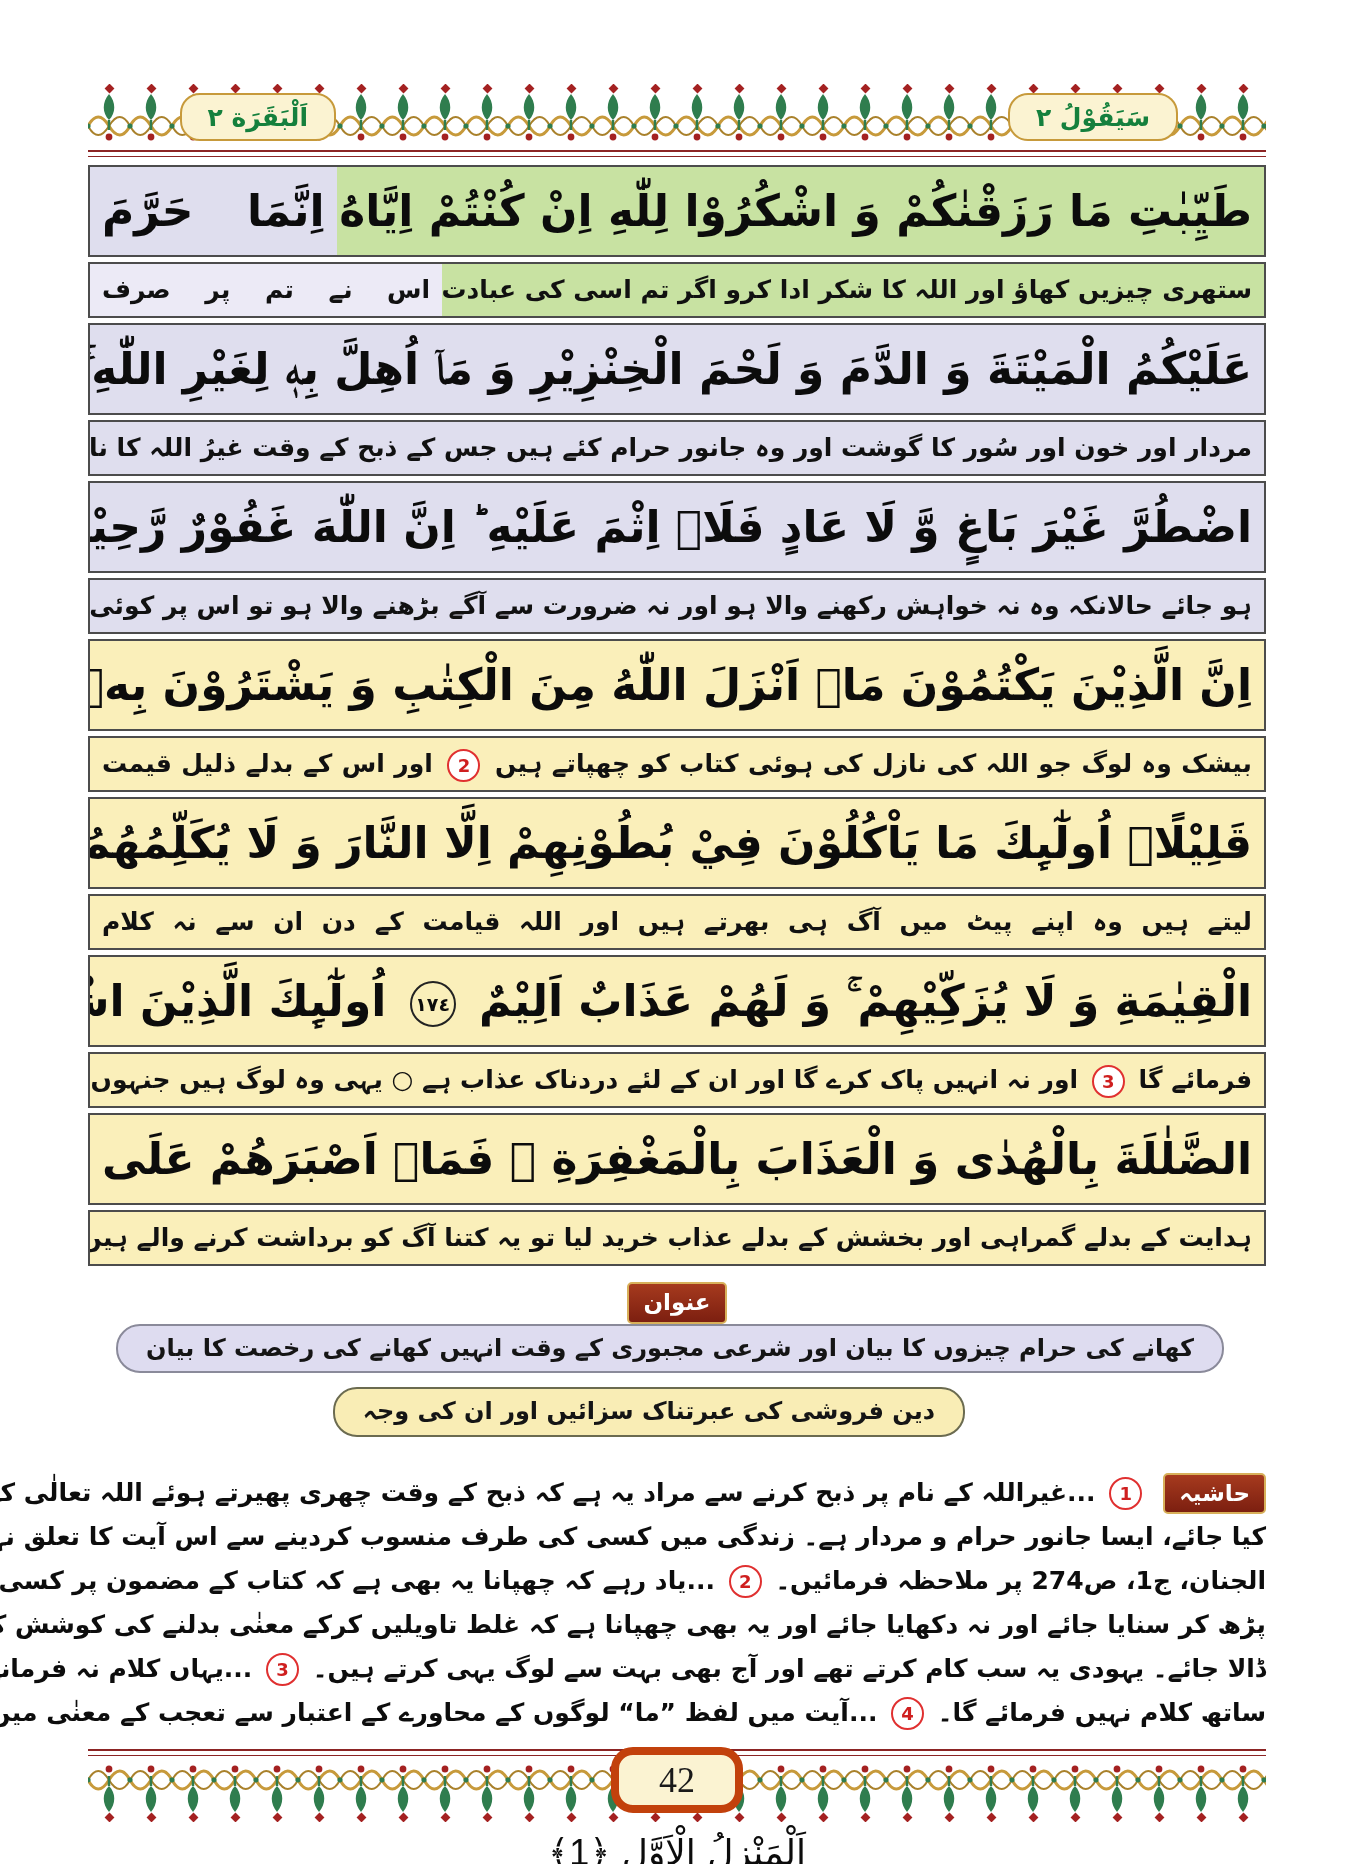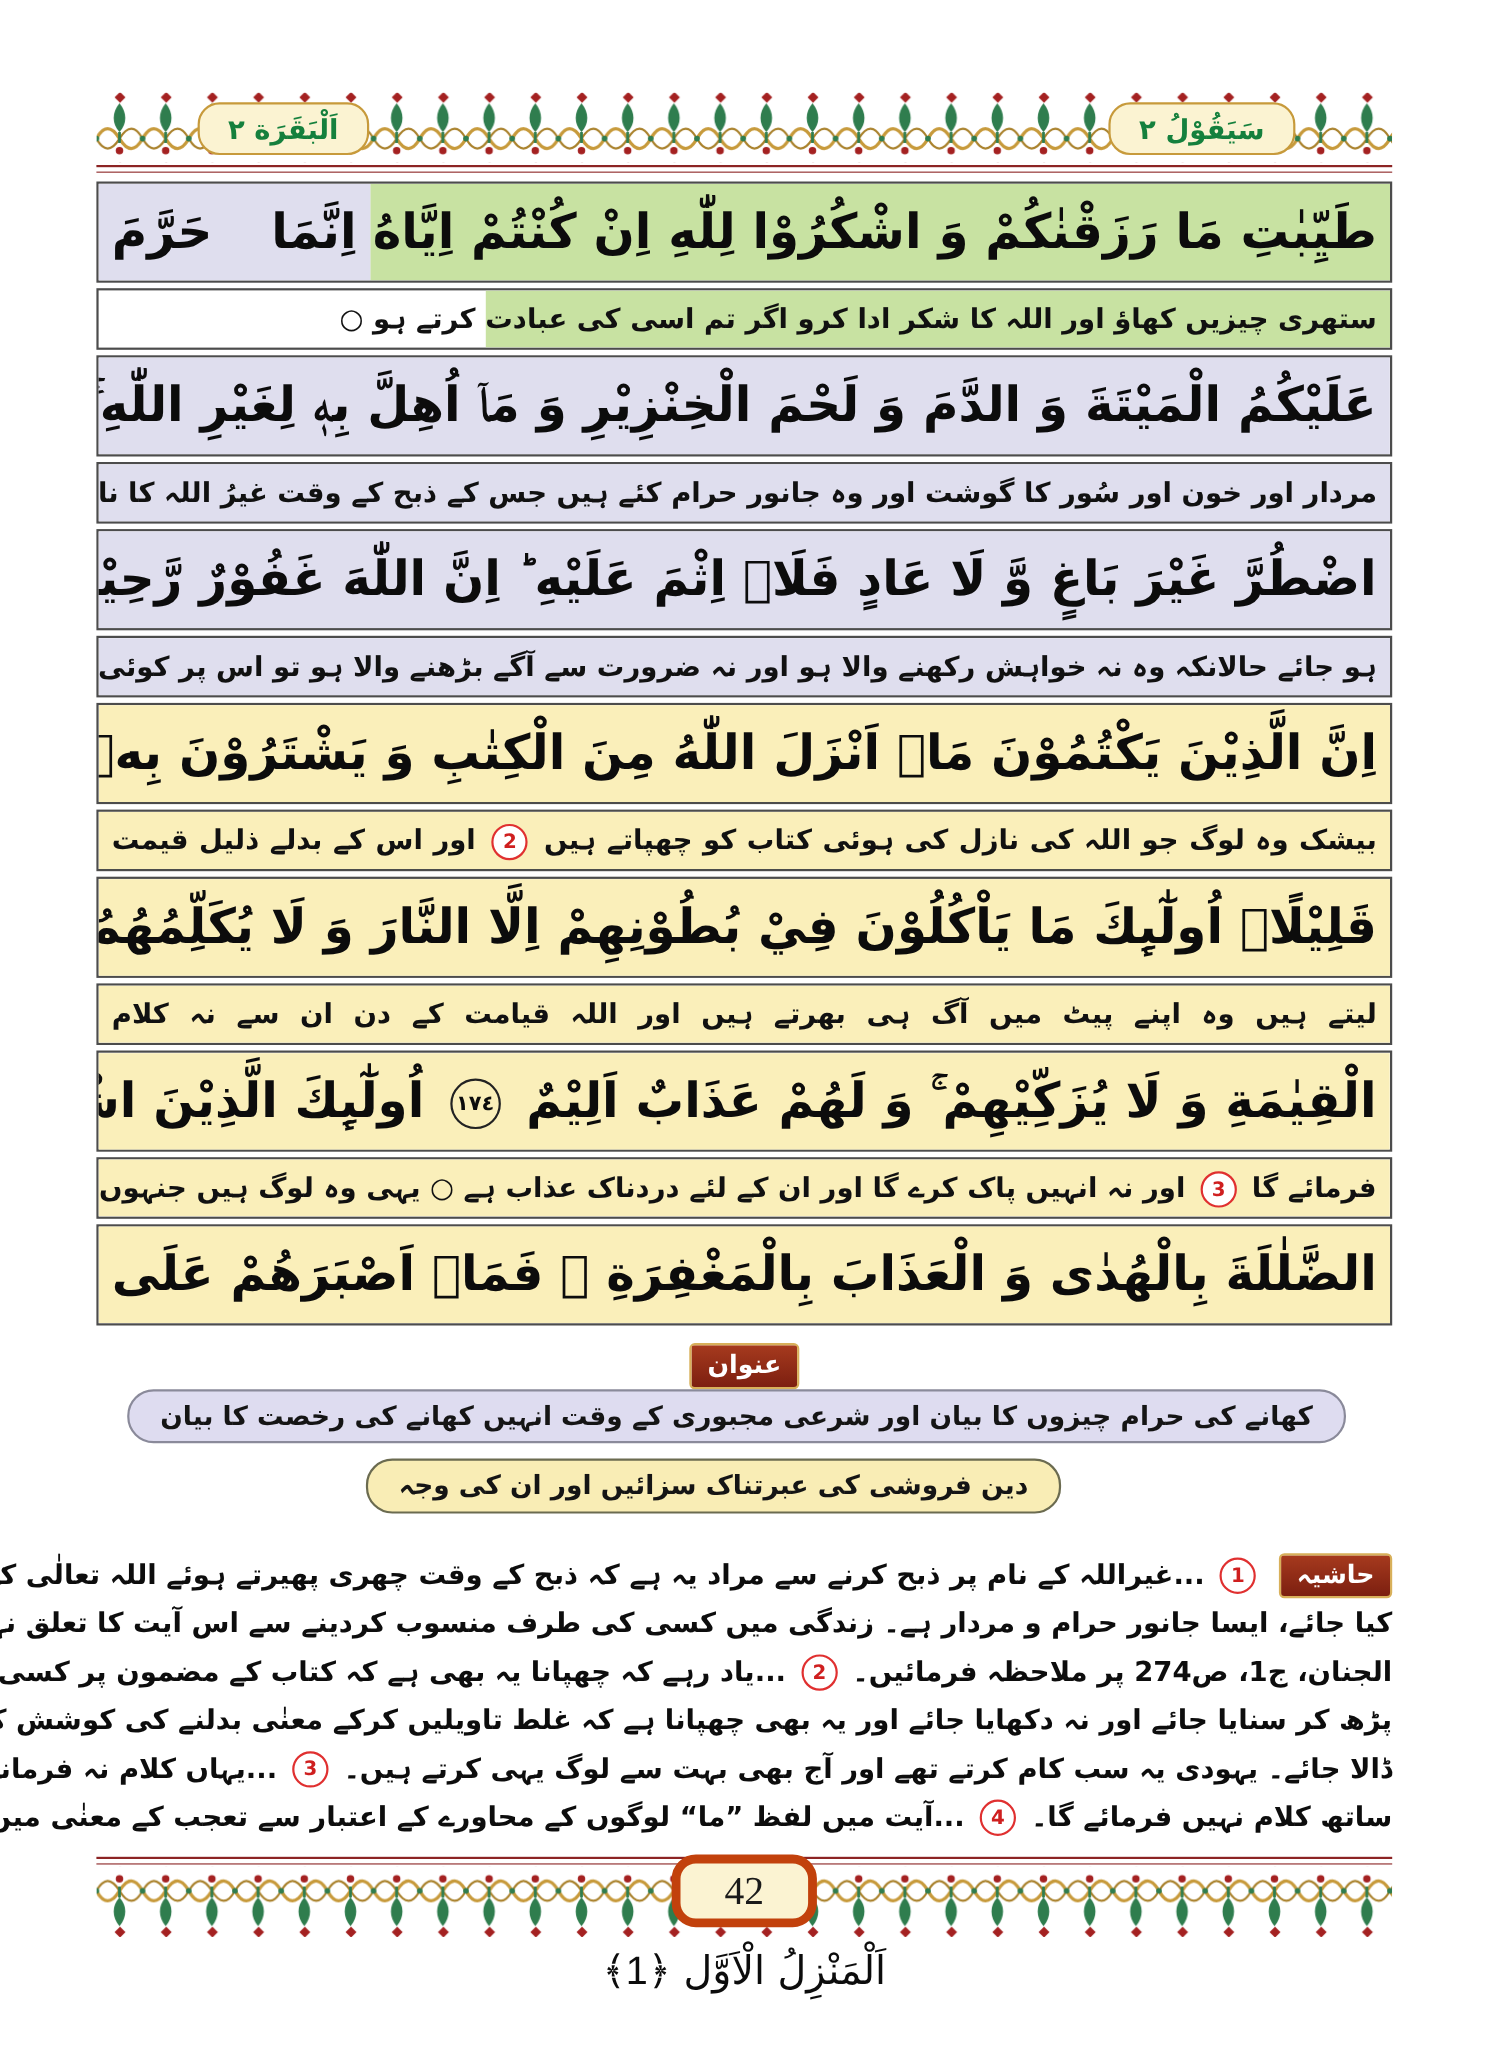--- a/index.html
+++ b/index.html
@@ -83,20 +83,21 @@
   </div>
   <div class="maroon-rule"></div>
 
   <div id="lines">
       <div class="row arabic">
         <div class="seg bg-green" style="width: 79%;"><span>طَيِّبٰتِ مَا رَزَقْنٰكُمْ وَ اشْكُرُوْا لِلّٰهِ اِنْ كُنْتُمْ اِيَّاهُ تَعْبُدُوْنَ</span> <span class="vnum">١٧٢</span> </div>
         <div class="seg bg-lav" style="width: 21%;"><span>اِنَّمَا حَرَّمَ</span> </div>
       </div>
       <div class="row urdu">
         <div class="seg bg-green" style="width: 70%;"><span>ستھری چیزیں کھاؤ اور اللہ کا شکر ادا کرو اگر تم اسی کی عبادت کرتے ہو ○</span> </div>
+        <div class="seg bg-lavlt" style="width: 30%;"><span>اس نے تم پر صرف</span> </div>
       </div>
       <div class="row arabic">
         <div class="seg bg-lav" style="width: 100%;"><span>عَلَيْكُمُ الْمَيْتَةَ وَ الدَّمَ وَ لَحْمَ الْخِنْزِيْرِ وَ مَاۤ اُهِلَّ بِهٖ لِغَيْرِ اللّٰهِ ۚ فَمَنِ</span> </div>
       </div>
       <div class="row urdu">
         <div class="seg bg-lav" style="width: 100%;"><span>مردار اور خون اور سُور کا گوشت اور وہ جانور حرام کئے ہیں جس کے ذبح کے وقت غیرُ اللہ کا نام بلند کیا گیا</span>   </div>
       </div>
       <div class="row arabic">
         <div class="seg bg-lav" style="width: 100%;"><span>اضْطُرَّ غَيْرَ بَاغٍ وَّ لَا عَادٍ فَلَاۤ اِثْمَ عَلَيْهِ ؕ اِنَّ اللّٰهَ غَفُوْرٌ رَّحِيْمٌ</span>  </div>
       </div>
@@ -116,20 +117,23 @@
         <div class="seg bg-yellow" style="width: 100%;"><span>لیتے ہیں وہ اپنے پیٹ میں آگ ہی بھرتے ہیں اور اللہ قیامت کے دن ان سے نہ کلام</span> </div>
       </div>
       <div class="row arabic">
         <div class="seg bg-yellow" style="width: 100%;"><span>الْقِيٰمَةِ وَ لَا يُزَكِّيْهِمْ ۚ وَ لَهُمْ عَذَابٌ اَلِيْمٌ</span> <span class="vnum">١٧٤</span> <span>اُولٰٓىِٕكَ الَّذِيْنَ اشْتَرَوُا</span> </div>
       </div>
       <div class="row urdu">
         <div class="seg bg-yellow" style="width: 100%;"><span>فرمائے گا</span> <span class="fnum">3</span> <span>اور نہ انہیں پاک کرے گا اور ان کے لئے دردناک عذاب ہے ○ یہی وہ لوگ ہیں جنہوں نے</span> </div>
       </div>
       <div class="row arabic">
         <div class="seg bg-yellow" style="width: 100%;"><span>الضَّلٰلَةَ بِالْهُدٰى وَ الْعَذَابَ بِالْمَغْفِرَةِ ۚ فَمَاۤ اَصْبَرَهُمْ عَلَى النَّارِ</span>  </div>
+      </div>
+      <div class="row urdu">
+        <div class="seg bg-yellow" style="width: 100%;"><span>ہدایت کے بدلے گمراہی اور بخشش کے بدلے عذاب خرید لیا تو یہ کتنا آگ کو برداشت کرنے والے ہیں</span>   </div>
       </div>
     </div>
 
   <div class="pill-row">
     <span class="badge">عنوان</span>
     <span class="pill lav">کھانے کی حرام چیزوں کا بیان اور شرعی مجبوری کے وقت انہیں کھانے کی رخصت کا بیان</span>
   </div>
   <div class="pill-row second">
     <span class="pill yellow">دین فروشی کی عبرتناک سزائیں اور ان کی وجہ</span>
   </div>

